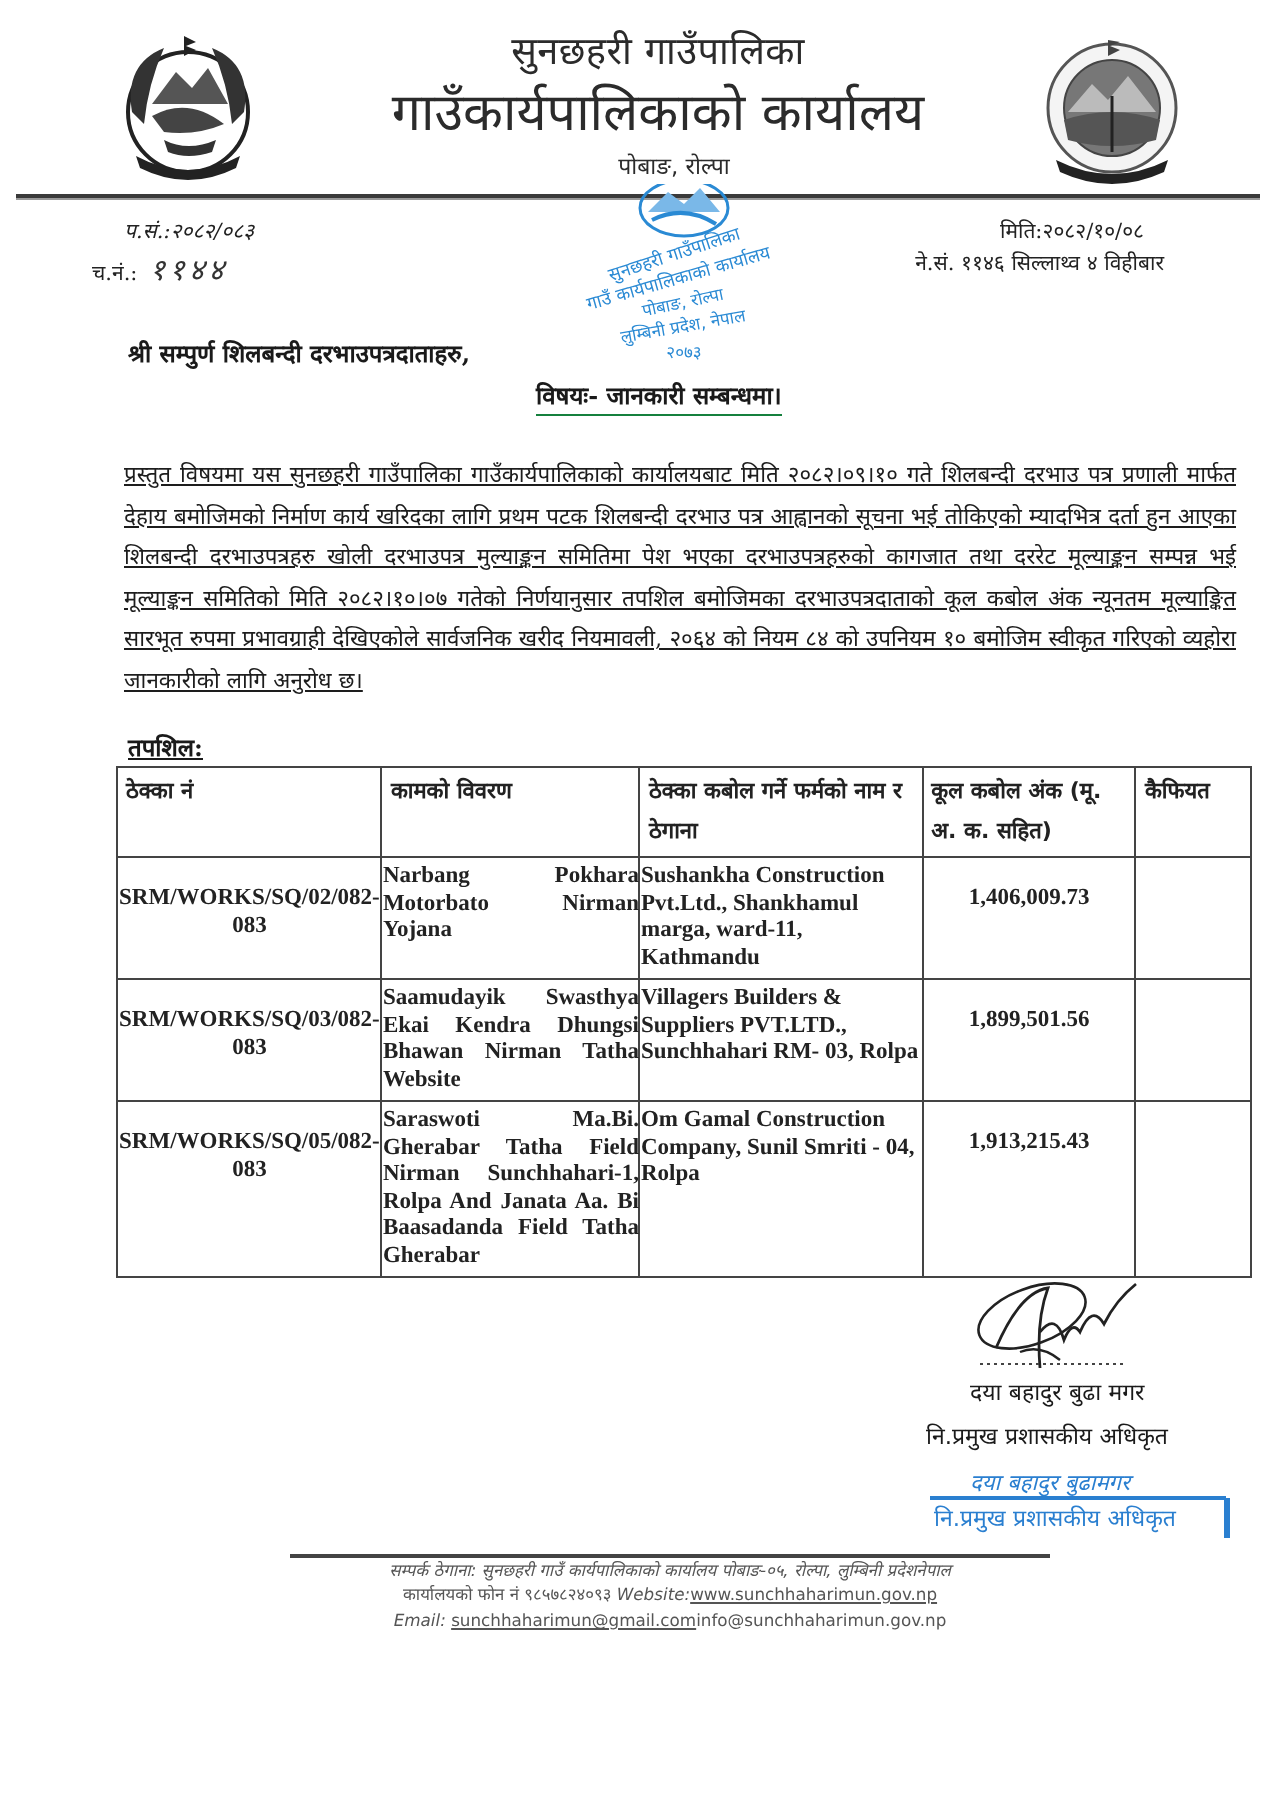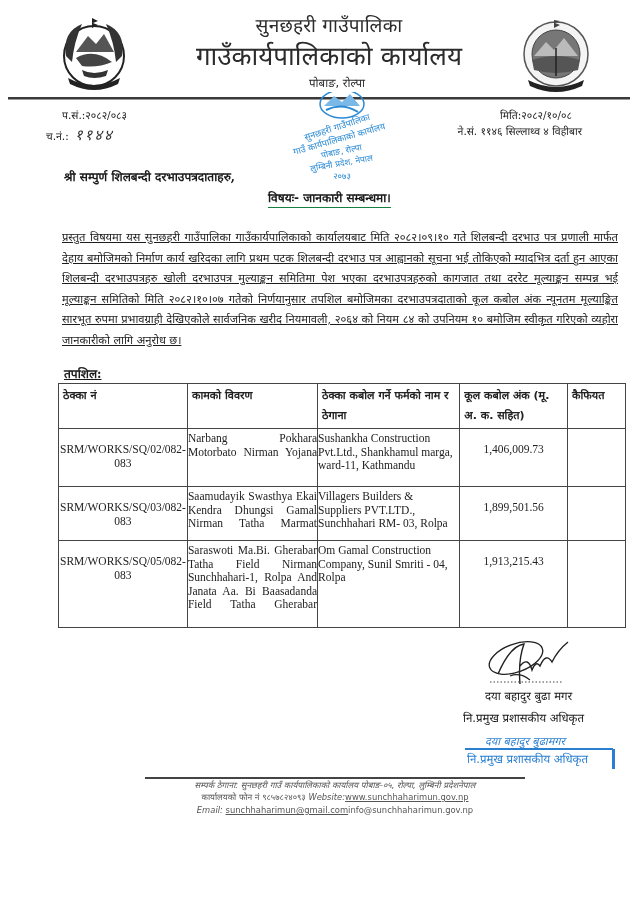--- a/index.html
+++ b/index.html
@@ -11,39 +11,39 @@
   #emblem-right { left: 520px; top: 18px; width: 72px; height: 78px; }
 
   .hdr { position: absolute; left: 0; width: 638px; text-align: center; font-family: "DejaVu Sans", sans-serif; color: #2b2b2b; }
   #hdr-l1 { top: 12px; font-size: 19px; letter-spacing: 0.2px; left: 10px; }
   #hdr-l2 { top: 37px; font-size: 26px; left: 10px; }
   #hdr-l3 { top: 75px; font-size: 11.5px; left: 18px; }
 
   .rule-top { position: absolute; left: 8px; right: 8px; top: 97px; height: 3px; background: #3a3a3a; border-bottom: 1px solid #999; }
 
   .meta { position: absolute; font-size: 10.5px; color: #222; }
-  #ref-no { left: 62px; top: 108px; }
+  #ref-no { left: 62px; top: 108px; font-style: italic; }
   #disp-no { left: 46px; top: 124px; }
   #disp-no .hand { font-family: "DejaVu Sans", sans-serif; font-style: italic; font-size: 15px; color: #333; margin-left: 6px; letter-spacing: 2px; }
   #date-bs { right: 66px; top: 108px; text-align: right; }
   #date-ns { right: 56px; top: 124px; text-align: center; }
 
   .seal { position: absolute; left: 290px; top: 92px; width: 96px; height: 92px; }
 
   #addressee { position: absolute; left: 64px; top: 168px; font-size: 12px; font-weight: bold; }
   #subject { position: absolute; left: 268px; top: 189px; font-size: 12px; font-weight: bold; border-bottom: 1px solid #15803d; padding-bottom: 1px; }
 
   #body-para { position: absolute; left: 62px; top: 228px; width: 556px; font-size: 11.2px; line-height: 20.5px; text-align: justify; color: #1d1d1d; text-decoration: underline; }
 
   #schedule-label { position: absolute; left: 64px; top: 365px; font-size: 12px; font-weight: bold; text-decoration: underline; }
 
   table.bids { position: absolute; left: 58px; top: 383px; width: 568px; border-collapse: collapse; }
   table.bids th, table.bids td { border: 1px solid #444; vertical-align: top; }
   table.bids th { font-family: "DejaVu Sans", sans-serif; font-weight: bold; font-size: 11px; text-align: left; padding: 2px 4px; height: 44px; line-height: 20px; color: #222; }
-  table.bids td { font-family: "Liberation Serif", serif; font-size: 11.5px; line-height: 13.5px; padding: 3px 0; color: #222; }
+  table.bids td { font-family: "Liberation Serif", serif; font-size: 11.5px; line-height: 13.5px; padding: 3px 0; color: #222; font-weight: bold; }
   .col1 { width: 125px; }
   .col2 { width: 128px; }
   .col3 { width: 140px; }
   .col4 { width: 106px; }
   .col5 { width: 57px; }
   td.c-contract { text-align: center; padding-top: 14px !important; }
   td.c-desc { text-align: justify; text-align-last: justify; }
   td.c-amount { text-align: center; padding-top: 14px !important; }
   tr.r1 td { height: 58px; }
   tr.r2 td { height: 54px; }
@@ -138,21 +138,21 @@
   <tbody>
     <tr class="r1">
       <td class="c-contract">SRM/WORKS/SQ/02/082-083</td>
       <td class="c-desc">Narbang Pokhara Motorbato Nirman Yojana</td>
       <td>Sushankha Construction Pvt.Ltd., Shankhamul marga, ward-11, Kathmandu</td>
       <td class="c-amount">1,406,009.73</td>
       <td></td>
     </tr>
     <tr class="r2">
       <td class="c-contract">SRM/WORKS/SQ/03/082-083</td>
-      <td class="c-desc">Saamudayik Swasthya Ekai Kendra Dhungsi Gamal Nirman Tatha Marmat</td>
+      <td class="c-desc">Saamudayik Swasthya Ekai Kendra Dhungsi Bhawan Nirman Tatha Website</td>
       <td>Villagers Builders &amp; Suppliers PVT.LTD., Sunchhahari RM- 03, Rolpa</td>
       <td class="c-amount">1,899,501.56</td>
       <td></td>
     </tr>
     <tr class="r3">
       <td class="c-contract">SRM/WORKS/SQ/05/082-083</td>
       <td class="c-desc">Saraswoti Ma.Bi. Gherabar Tatha Field Nirman Sunchhahari-1, Rolpa And Janata Aa. Bi Baasadanda Field Tatha Gherabar</td>
       <td>Om Gamal Construction Company, Sunil Smriti - 04, Rolpa</td>
       <td class="c-amount">1,913,215.43</td>
       <td></td>

